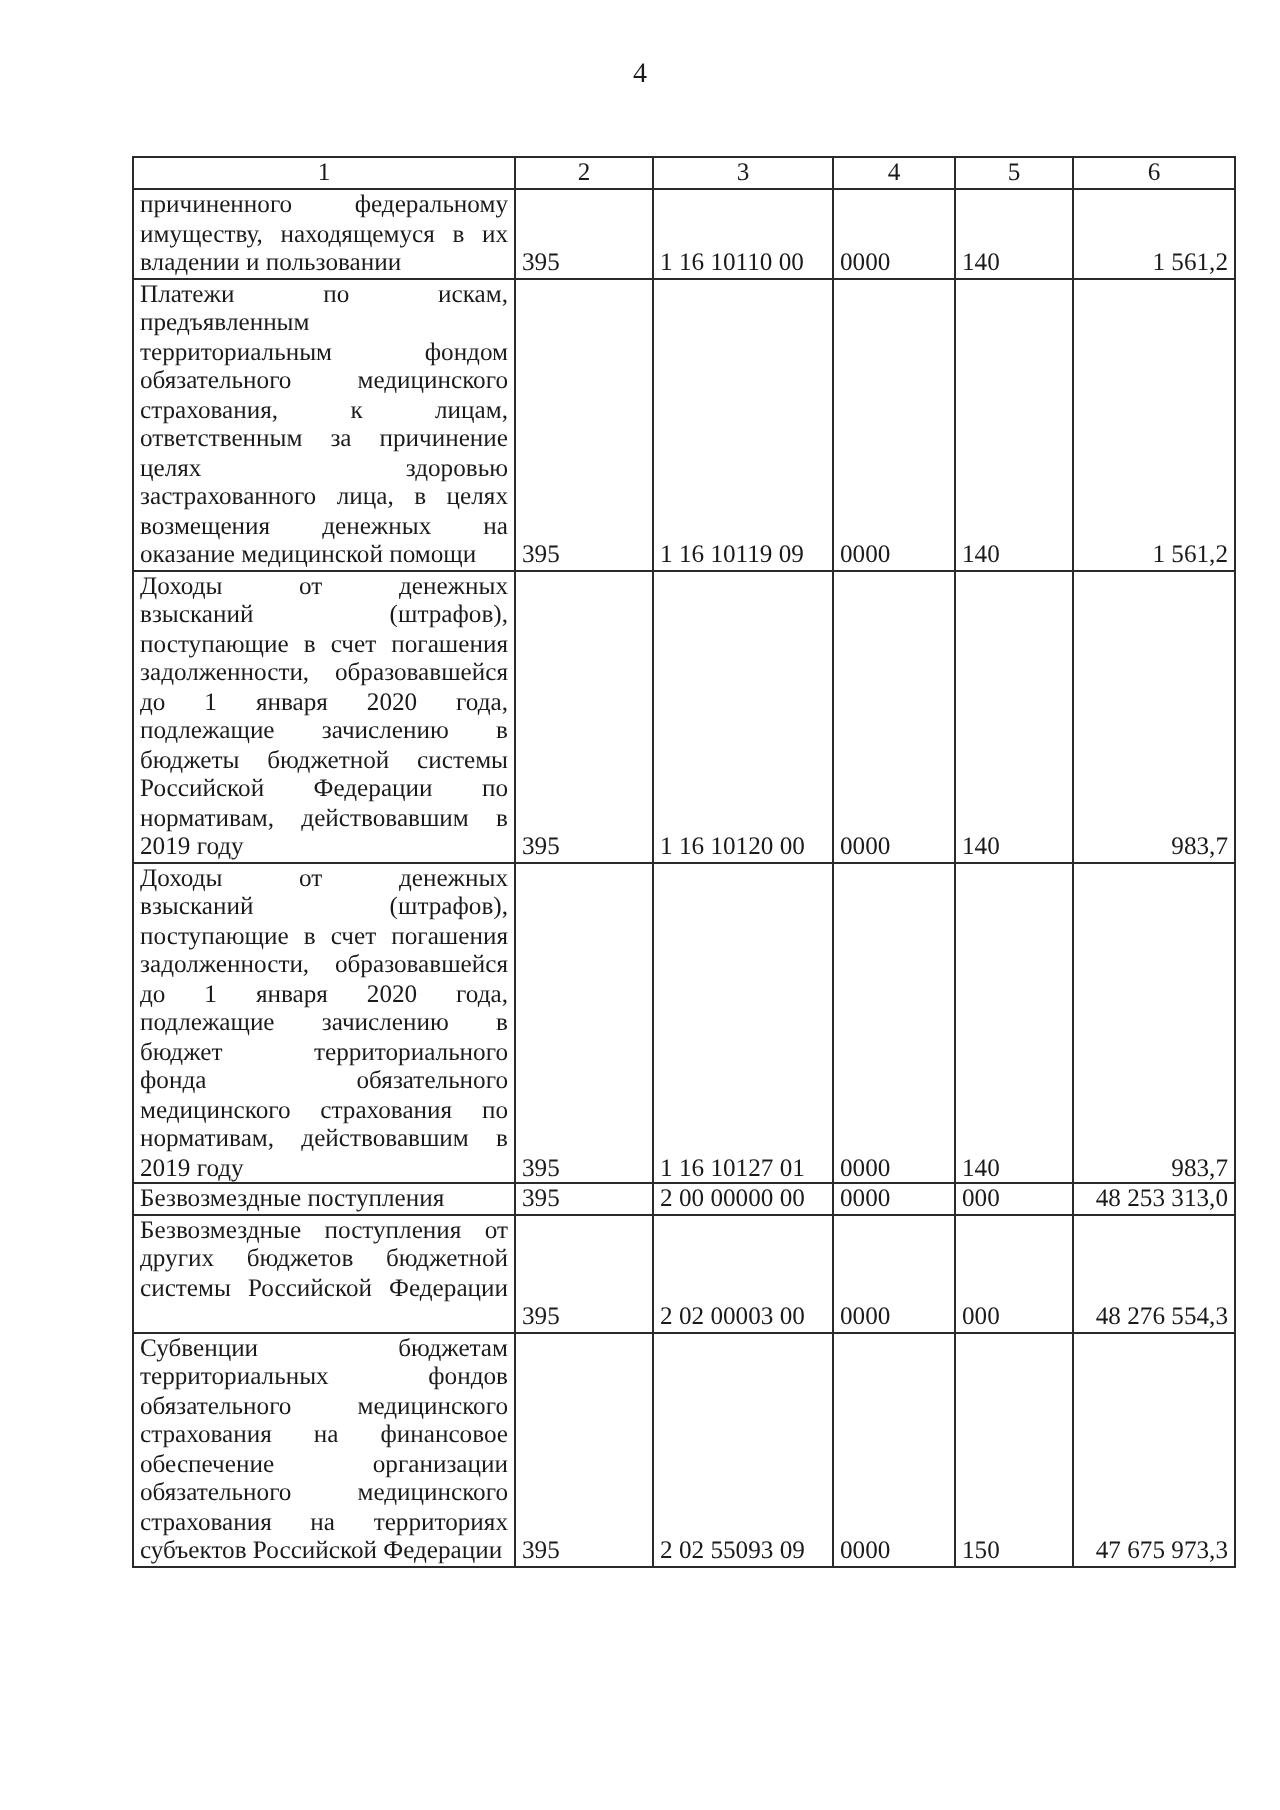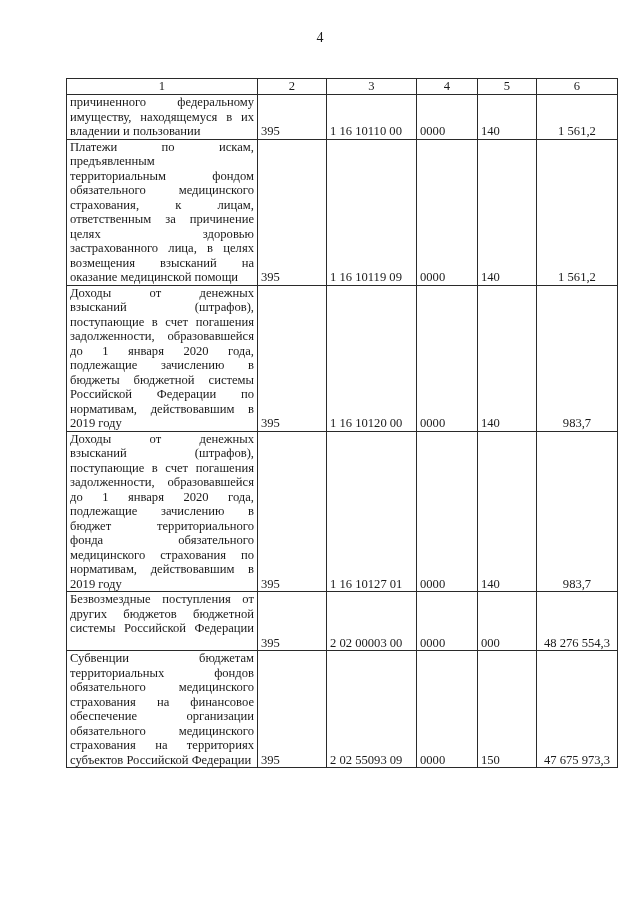--- a/index.html
+++ b/index.html
@@ -8,21 +8,21 @@
     .page-number { position: absolute; top: 30px; left: 0; width: 640px; text-align: center;
                    font-size: 14px; font-family: "Liberation Serif", serif; }
     table.doc { position: absolute; top: 78px; left: 66px; border-collapse: collapse;
                 table-layout: fixed; width: 551px; font-family: "Liberation Serif", serif;
                 font-size: 12.6px; line-height: 14.5px; }
     table.doc td, table.doc th { border: 1px solid #2a2a2a; padding: 0 3px; vertical-align: bottom; }
     table.doc th { font-weight: normal; text-align: center; height: 15px; vertical-align: middle; }
     td.desc { text-align: justify; text-align-last: left; vertical-align: top; }
     td.desc span { display: block; }
     td.num { text-align: left; }
-    td.amount { text-align: center; padding-right: 8px; }
+    td.amount { text-align: right; padding-right: 8px; }
     col.c1 { width: 191px; } col.c2 { width: 69px; } col.c3 { width: 90px; }
     col.c4 { width: 61px; } col.c5 { width: 59px; } col.c6 { width: 81px; }
     .justify-line { text-align: justify; text-align-last: justify; }
   </style>
 </head>
 <body>
 
 <div class="page-number">4</div>
 
 <table class="doc">
@@ -60,21 +60,21 @@
       <tr>
         <td class="desc">
           <span class="justify-line">Платежи по искам,</span>
           <span>предъявленным</span>
           <span class="justify-line">территориальным фондом</span>
           <span class="justify-line">обязательного медицинского</span>
           <span class="justify-line">страхования, к лицам,</span>
           <span class="justify-line">ответственным за причинение</span>
           <span class="justify-line">целях здоровью</span>
           <span class="justify-line">застрахованного лица, в целях</span>
-          <span class="justify-line">возмещения взысканий на</span>
+          <span class="justify-line">возмещения денежных на</span>
           <span>оказание медицинской помощи</span>
         </td>
         <td class="num">395</td>
         <td class="num">1 16 10119 09</td>
         <td class="num">0000</td>
         <td class="num">140</td>
         <td class="amount">1 561,2</td>
       </tr>
       <tr>
         <td class="desc">
@@ -110,20 +110,30 @@
           <span>2019 году</span>
         </td>
         <td class="num">395</td>
         <td class="num">1 16 10127 01</td>
         <td class="num">0000</td>
         <td class="num">140</td>
         <td class="amount">983,7</td>
       </tr>
       <tr>
         <td class="desc">
+          <span>Безвозмездные поступления</span>
+        </td>
+        <td class="num">395</td>
+        <td class="num">2 00 00000 00</td>
+        <td class="num">0000</td>
+        <td class="num">000</td>
+        <td class="amount">48 253 313,0</td>
+      </tr>
+      <tr>
+        <td class="desc">
           <span class="justify-line">Безвозмездные поступления от</span>
           <span class="justify-line">других бюджетов бюджетной</span>
           <span class="justify-line">системы Российской Федерации</span>
           <span>&nbsp;</span>
         </td>
         <td class="num">395</td>
         <td class="num">2 02 00003 00</td>
         <td class="num">0000</td>
         <td class="num">000</td>
         <td class="amount">48 276 554,3</td>

